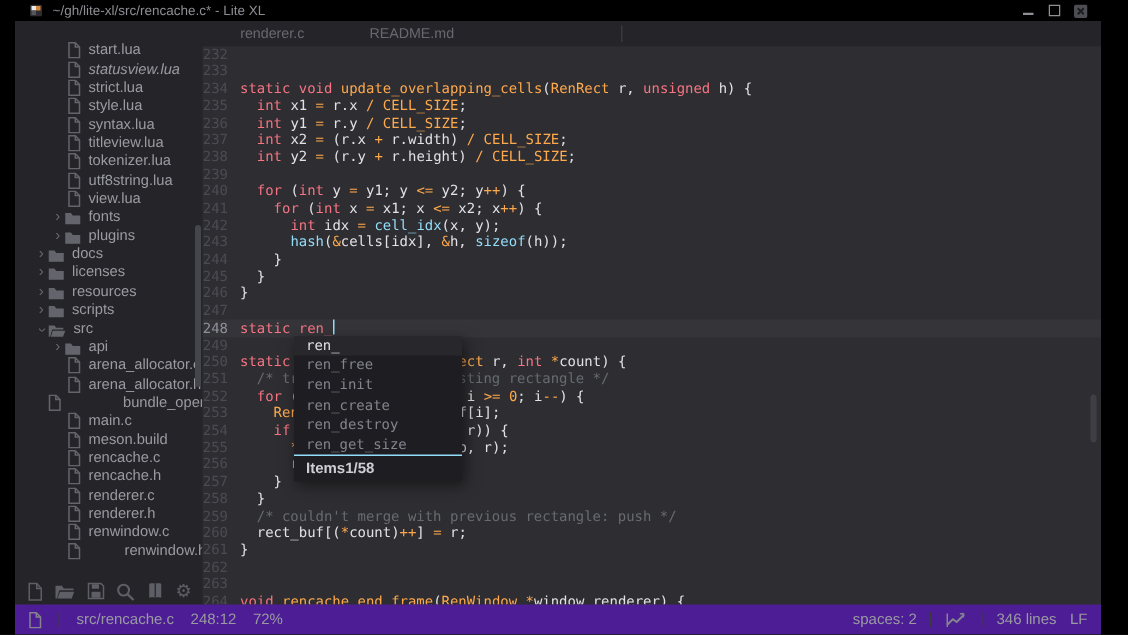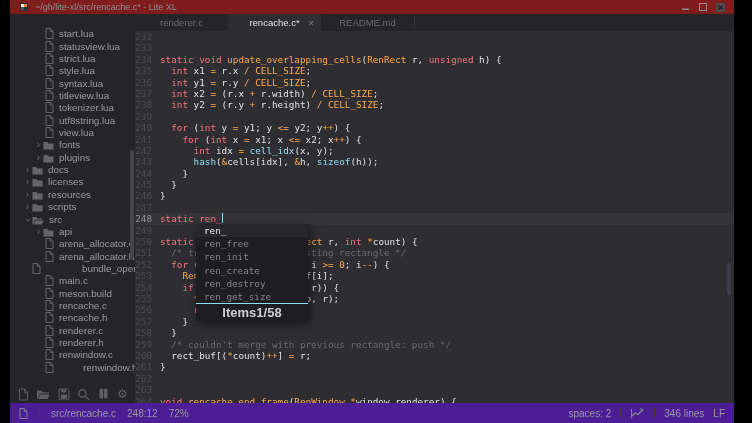--- a/index.html
+++ b/index.html
@@ -1,20 +1,20 @@
 <!DOCTYPE html>
 <html><head>
 <meta charset="utf-8">
 <style>
   html,body{margin:0;padding:0;width:752px;height:423px;background:#000;overflow:hidden;
     font-family:"Liberation Sans",sans-serif;}
   #window{position:absolute;left:10px;top:0;width:724px;height:423px;background:#2e2e32;overflow:hidden;}
 
   
-  .titlebar{position:absolute;left:0;top:0;width:100%;height:14px;background:#7f1d1d;display:flex;align-items:center;}
+  .titlebar{position:absolute;left:0;top:0;width:100%;height:14px;background:#000000;display:flex;align-items:center;}
   .title-icon{margin-left:10px;width:8px;height:8px;flex:none;display:flex;}
   .title-text{margin-left:7px;font-size:9px;color:#8d8d95;white-space:nowrap;}
   .win-controls{margin-left:auto;display:flex;align-items:center;gap:9px;padding-right:9px;}
   .win-controls span{display:flex;}
 
   
   .sidebar{position:absolute;left:0;top:14px;width:125px;height:389px;background:#252529;overflow:hidden;}
   .tree{position:absolute;top:13px;left:0;right:0;}
   .tree-row{height:12.35px;display:flex;align-items:flex-end;color:#9a9aa1;font-size:9.8px;white-space:nowrap;}
   .chev{width:9px;flex:none;color:#66666e;font-size:10px;line-height:1;text-align:center;display:inline-block;}
@@ -42,22 +42,22 @@
   .k{color:#F77483;} .o{color:#FFA94D;} .f{color:#93DDFA;} .c{color:#676B6F;} .n{color:#E1E1E6;}
   .caret{display:inline-block;width:1px;height:10px;background:#93DDFA;vertical-align:-1px;}
   .ed-scroll{position:absolute;right:3px;top:232px;width:4px;height:32px;background:#3e3e45;border-radius:2px;}
 
   
   .popup{position:absolute;left:186px;top:224px;width:112px;background:#1e1e22;z-index:5;
     box-shadow:2px 3px 9px rgba(0,0,0,.5);font-family:"DejaVu Sans Mono",monospace;}
   .popup-item{height:13.2px;line-height:13.2px;padding-left:8px;font-size:9.3px;color:#84848d;white-space:pre;}
   .popup-item.sel{color:#e4e4e9;background:#27272c;}
   .popup-div{height:1px;background:#93DDFA;}
-  .popup-footer{height:17px;display:flex;align-items:center;justify-content:center;padding:0 8px;
-    font-family:"Liberation Sans",sans-serif;font-size:13px;font-weight:bold;color:#cdcdd3;}
+  .popup-footer{height:17px;display:flex;align-items:center;justify-content:flex-start;padding:0 8px;
+    font-family:"Liberation Sans",sans-serif;font-size:10px;font-weight:bold;color:#cdcdd3;}
 
   
   .statusbar{position:absolute;left:0;top:403px;width:100%;height:20px;background:#4c1d95;display:flex;align-items:center;font-size:10px;color:#9a9aa1;}
   .sb-left{display:flex;align-items:center;gap:11px;padding-left:9px;}
   .sb-right{margin-left:auto;display:flex;align-items:center;gap:9px;padding-right:9px;}
   .sb-div{width:1px;height:10px;background:#3b3b42;}
   .sb-ic{display:flex;color:#85858d;}
 </style>
 </head>
 <body>
@@ -98,21 +98,21 @@
     <div class="tree">
         <div class="tree-row" style="padding-left: 35px;">
           <span class="tree-ic">
             <svg width="9" height="11" viewBox="0 0 9 11">
               <path d="M1 .5h4.2L8 3.3V10.5H1z" fill="none" stroke="currentColor"></path>
               <path d="M5.2.5v2.8H8" fill="none" stroke="currentColor"></path>
             </svg>
           </span>
           <span>start.lua</span>
         </div>
-        <div class="tree-row" style="padding-left: 35px;">
+        <div class="tree-row" style="padding-left: 35px; font-style: italic;">
           <span class="tree-ic">
             <svg width="9" height="11" viewBox="0 0 9 11">
               <path d="M1 .5h4.2L8 3.3V10.5H1z" fill="none" stroke="currentColor"></path>
               <path d="M5.2.5v2.8H8" fill="none" stroke="currentColor"></path>
             </svg>
           </span>
           <span>statusview.lua</span>
         </div>
         <div class="tree-row" style="padding-left: 35px;">
           <span class="tree-ic">
@@ -384,24 +384,20 @@
         </span>
         <span class="tb-ic" style="font-size: 12px;">⚙</span>
       </div>
   </div>
   <div class="sb-scroll"></div>
   <div class="v-div"></div>
 
   <div class="tabbar">
       <div class="tab">
         <span>renderer.c</span>
-      </div>
-      <div class="tab active">
-        <span>rencache.c*</span>
-        <span class="tab-close">×</span>
       </div>
       <div class="tab">
         <span>README.md</span>
       </div>
     </div>
   <div class="tab-divider"></div>
 
   <div class="editor">
     <div class="cur-line"></div>
     <div class="code">

